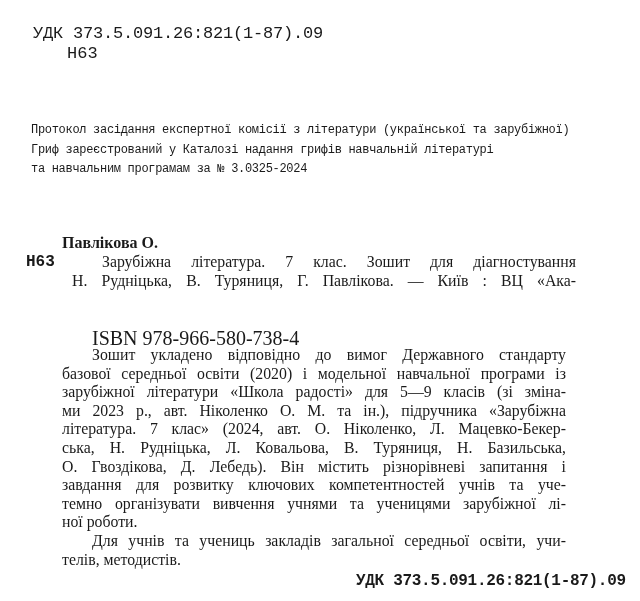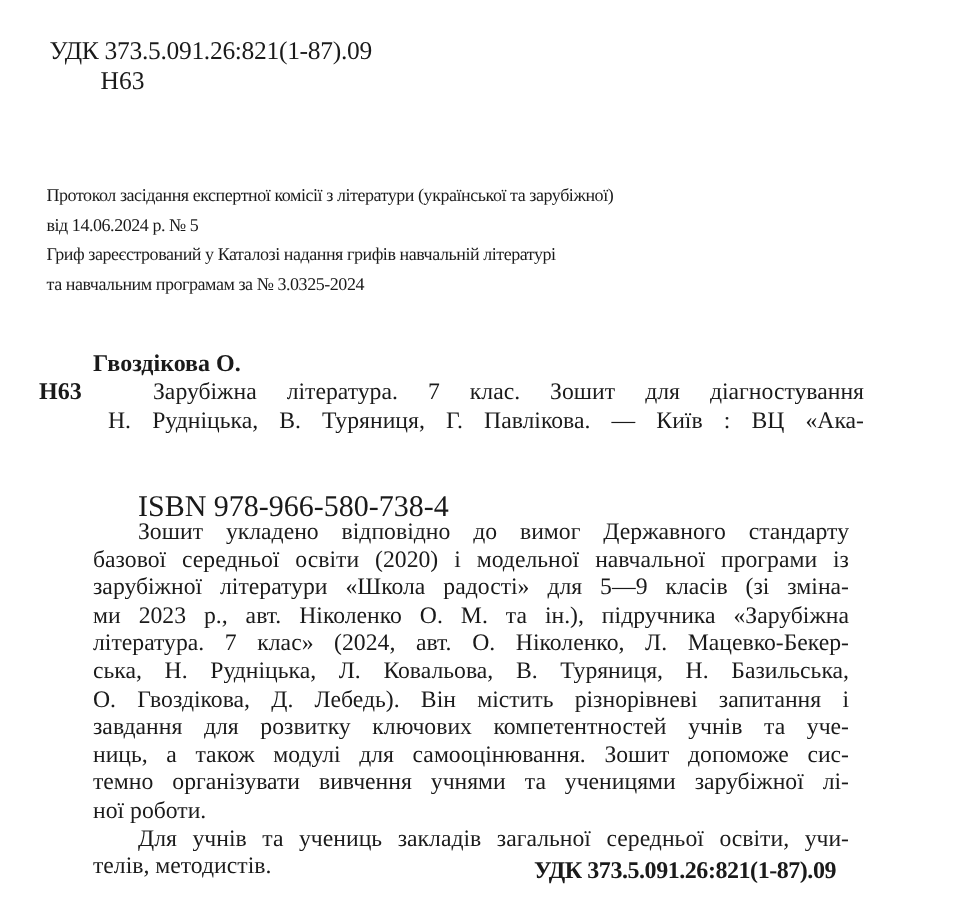--- a/index.html
+++ b/index.html
@@ -2,21 +2,21 @@
 <html><head>
 <meta charset="utf-8">
 <style>
   html, body { margin: 0; padding: 0; }
   body {
     width: 640px; height: 601px; background: #ffffff; color: #1a1a1a;
     position: relative; overflow: hidden;
     font-family: "Liberation Sans", sans-serif;
   }
   .abs { position: absolute; white-space: nowrap; }
-  .sans { font-family: Liberation Serif, serif; }
+  .sans { font-family: Liberation Mono, monospace; }
   .serif { font-family: "Liberation Serif", serif; }
   .udk-top { left: 33px; top: 24px; font-size: 17px; letter-spacing: -0.2px; }
   .code-top { left: 67px; top: 44px; font-size: 17px; }
   .protocol { left: 31px; top: 121px; font-size: 12px; line-height: 19.5px; letter-spacing: -0.3px; }
   .protocol div { white-space: nowrap; }
   .author { left: 62px; top: 234px; font-size: 16px; font-weight: bold; }
   .code-mid { left: 26px; top: 253px; font-size: 16px; font-weight: bold; }
   .biblio { left: 72px; top: 252px; width: 504px; font-size: 15.8px; line-height: 19px; white-space: normal; }
   .biblio div { text-align: justify; text-align-last: justify; white-space: nowrap; }
   .biblio div.last { text-align-last: left; }
@@ -28,44 +28,42 @@
   .udk-bottom { left: 356px; top: 572px; font-size: 16px; font-weight: bold; letter-spacing: -0.3px; }
 </style>
 </head>
 <body>
 
 <div class="abs sans udk-top">УДК 373.5.091.26:821(1-87).09</div>
 <div class="abs sans code-top">Н63</div>
 
 <div class="abs sans protocol">
   <div>Протокол засідання експертної комісії з літератури (української та зарубіжної)</div>
-  <div>від 14.06.2024 р. № 5</div>
   <div>Гриф зареєстрований у Каталозі надання грифів навчальній літературі</div>
   <div>та навчальним програмам за № 3.0325-2024</div>
 </div>
 
-<div class="abs serif author">Гвоздікова О.</div>
+<div class="abs serif author">Павлікова О.</div>
 <div class="abs sans code-mid">Н63</div>
 
 <div class="abs serif biblio">
   <div style="padding-left:30px">Зарубіжна література. 7 клас. Зошит для діагностування</div>
   <div>Н. Рудніцька, В. Туряниця, Г. Павлікова. — Київ : ВЦ «Ака-</div>
 </div>
 
 <div class="abs serif isbn">ISBN 978-966-580-738-4</div>
 
 <div class="abs serif annot">
   <div class="indent">Зошит укладено відповідно до вимог Державного стандарту</div>
   <div>базової середньої освіти (2020) і модельної навчальної програми із</div>
   <div>зарубіжної літератури «Школа радості» для 5—9 класів (зі зміна-</div>
   <div>ми 2023 р., авт. Ніколенко О. М. та ін.), підручника «Зарубіжна</div>
   <div>література. 7 клас» (2024, авт. О. Ніколенко, Л. Мацевко-Бекер-</div>
   <div>ська, Н. Рудніцька, Л. Ковальова, В. Туряниця, Н. Базильська,</div>
   <div>О. Гвоздікова, Д. Лебедь). Він містить різнорівневі запитання і</div>
   <div>завдання для розвитку ключових компетентностей учнів та уче-</div>
-  <div>ниць, а також модулі для самооцінювання. Зошит допоможе сис-</div>
   <div>темно організувати вивчення учнями та ученицями зарубіжної лі-</div>
   <div class="last">ної роботи.</div>
   <div class="indent">Для учнів та учениць закладів загальної середньої освіти, учи-</div>
   <div class="last">телів, методистів.</div>
 </div>
 
 <div class="abs sans udk-bottom">УДК 373.5.091.26:821(1-87).09</div>
 
 </body></html>

